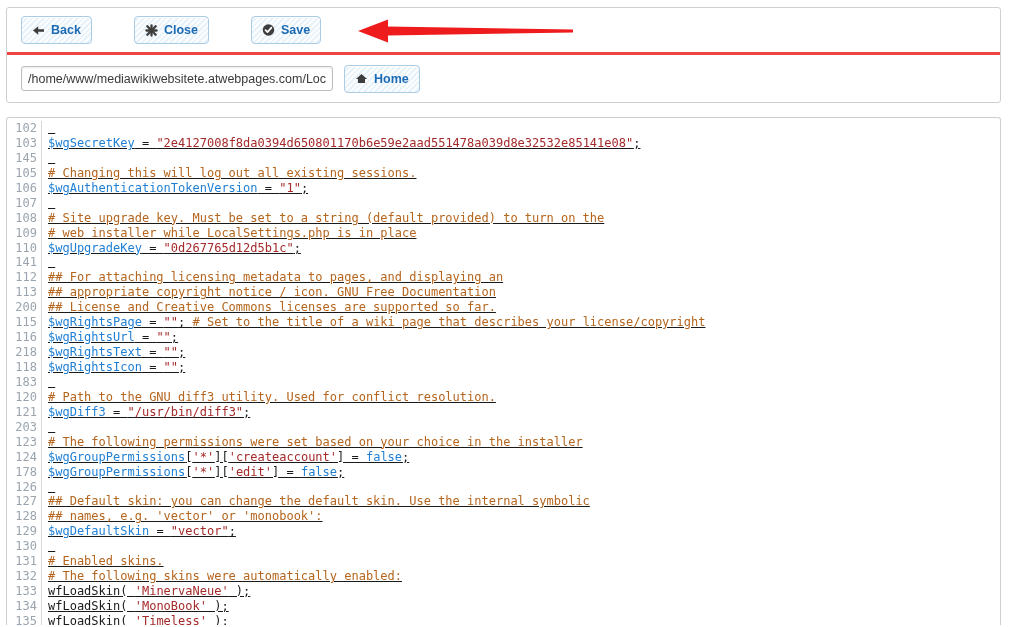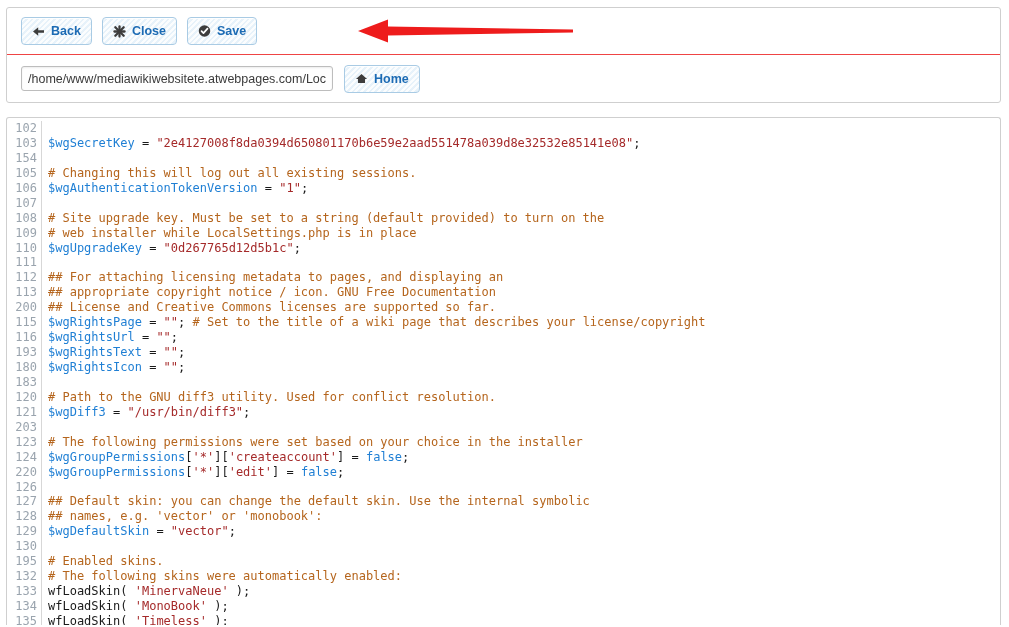--- a/index.html
+++ b/index.html
@@ -31,21 +31,21 @@
     box-sizing: border-box;
   }
 
   .toolbar-row {
     display: flex;
     align-items: center;
     height: 47px;
     padding-left: 14px;
     box-sizing: border-box;
   }
-  .toolbar-row.row-top { border-bottom: 1px solid #ef4444; }
+  .toolbar-row.row-top { border-bottom: 3px solid #ef4444; gap: 32px; }
 
   .btn {
     display: inline-flex;
     align-items: center;
     gap: 6px;
     height: 26px;
     padding: 0 10px;
     margin-right: 10px;
     border: 1px solid #a9cbe4;
     border-radius: 4px;
@@ -139,21 +139,21 @@
   }
   .gutter div { height: 14.95px; }
 
   .code-lines {
     flex: 1 1 auto;
     padding-left: 6px;
     white-space: pre;
     overflow: hidden;
     color: #1a1a1a;
   }
-  .code-lines .ln { height: 14.95px; }
+  .code-lines .ln { height: 14.95px; text-decoration: underline; }
 
   
   .c-cmt  { color: #b5651d; margin-top: 20px; }
   .c-var  { color: #1f7fd4; }
   .c-str  { color: #a52a2a; }
   .c-fn   { color: #1a1a1a; text-align: right; }
   .c-plain{ color: #1a1a1a; }
   .c-bool { color: #1f7fd4; }
 </style>
 </head>
@@ -222,48 +222,48 @@
     <svg width="215" height="28" viewBox="0 0 215 28">
       <path d="M0 14 L30 2.5 L30 9.5 L215 12.6 L215 15.4 L30 18.5 L30 25.5 Z" fill="#ee1c1c"></path>
     </svg>
   </div>
 
   <div class="editor-panel">
     <div class="code-area">
       <div class="gutter">
           <div>102</div>
           <div>103</div>
-          <div>154</div>
+          <div>145</div>
           <div>105</div>
           <div>106</div>
           <div>107</div>
           <div>108</div>
           <div>109</div>
           <div>110</div>
-          <div>111</div>
+          <div>141</div>
           <div>112</div>
           <div>113</div>
           <div>200</div>
           <div>115</div>
           <div>116</div>
-          <div>193</div>
-          <div>180</div>
+          <div>218</div>
+          <div>118</div>
           <div>183</div>
           <div>120</div>
           <div>121</div>
           <div>203</div>
           <div>123</div>
           <div>124</div>
-          <div>220</div>
+          <div>178</div>
           <div>126</div>
           <div>127</div>
           <div>128</div>
           <div>129</div>
           <div>130</div>
-          <div>195</div>
+          <div>131</div>
           <div>132</div>
           <div>133</div>
           <div>134</div>
           <div>135</div>
         </div>
       <div class="code-lines"><div class="ln">&nbsp;</div><div class="ln"><span class="c-var">$wgSecretKey</span><span class="c-plain"> = </span><span class="c-str">"2e4127008f8da0394d650801170b6e59e2aad551478a039d8e32532e85141e08"</span><span class="c-plain">;</span></div><div class="ln">&nbsp;</div><div class="ln"><span class="c-cmt"># Changing this will log out all existing sessions.</span></div><div class="ln"><span class="c-var">$wgAuthenticationTokenVersion</span><span class="c-plain"> = </span><span class="c-str">"1"</span><span class="c-plain">;</span></div><div class="ln">&nbsp;</div><div class="ln"><span class="c-cmt"># Site upgrade key. Must be set to a string (default provided) to turn on the</span></div><div class="ln"><span class="c-cmt"># web installer while LocalSettings.php is in place</span></div><div class="ln"><span class="c-var">$wgUpgradeKey</span><span class="c-plain"> = </span><span class="c-str">"0d267765d12d5b1c"</span><span class="c-plain">;</span></div><div class="ln">&nbsp;</div><div class="ln"><span class="c-cmt">## For attaching licensing metadata to pages, and displaying an</span></div><div class="ln"><span class="c-cmt">## appropriate copyright notice / icon. GNU Free Documentation</span></div><div class="ln"><span class="c-cmt">## License and Creative Commons licenses are supported so far.</span></div><div class="ln"><span class="c-var">$wgRightsPage</span><span class="c-plain"> = </span><span class="c-str">""</span><span class="c-plain">; </span><span class="c-cmt"># Set to the title of a wiki page that describes your license/copyright</span></div><div class="ln"><span class="c-var">$wgRightsUrl</span><span class="c-plain"> = </span><span class="c-str">""</span><span class="c-plain">;</span></div><div class="ln"><span class="c-var">$wgRightsText</span><span class="c-plain"> = </span><span class="c-str">""</span><span class="c-plain">;</span></div><div class="ln"><span class="c-var">$wgRightsIcon</span><span class="c-plain"> = </span><span class="c-str">""</span><span class="c-plain">;</span></div><div class="ln">&nbsp;</div><div class="ln"><span class="c-cmt"># Path to the GNU diff3 utility. Used for conflict resolution.</span></div><div class="ln"><span class="c-var">$wgDiff3</span><span class="c-plain"> = </span><span class="c-str">"/usr/bin/diff3"</span><span class="c-plain">;</span></div><div class="ln">&nbsp;</div><div class="ln"><span class="c-cmt"># The following permissions were set based on your choice in the installer</span></div><div class="ln"><span class="c-var">$wgGroupPermissions</span><span class="c-plain">[</span><span class="c-str">'*'</span><span class="c-plain">][</span><span class="c-str">'createaccount'</span><span class="c-plain">] = </span><span class="c-bool">false</span><span class="c-plain">;</span></div><div class="ln"><span class="c-var">$wgGroupPermissions</span><span class="c-plain">[</span><span class="c-str">'*'</span><span class="c-plain">][</span><span class="c-str">'edit'</span><span class="c-plain">] = </span><span class="c-bool">false</span><span class="c-plain">;</span></div><div class="ln">&nbsp;</div><div class="ln"><span class="c-cmt">## Default skin: you can change the default skin. Use the internal symbolic</span></div><div class="ln"><span class="c-cmt">## names, e.g. 'vector' or 'monobook':</span></div><div class="ln"><span class="c-var">$wgDefaultSkin</span><span class="c-plain"> = </span><span class="c-str">"vector"</span><span class="c-plain">;</span></div><div class="ln">&nbsp;</div><div class="ln"><span class="c-cmt"># Enabled skins.</span></div><div class="ln"><span class="c-cmt"># The following skins were automatically enabled:</span></div><div class="ln"><span class="c-fn">wfLoadSkin( </span><span class="c-str">'MinervaNeue'</span><span class="c-fn"> );</span></div><div class="ln"><span class="c-fn">wfLoadSkin( </span><span class="c-str">'MonoBook'</span><span class="c-fn"> );</span></div><div class="ln"><span class="c-fn">wfLoadSkin( </span><span class="c-str">'Timeless'</span><span class="c-fn"> );</span></div></div>
     </div>
   </div>
 
 </div>

